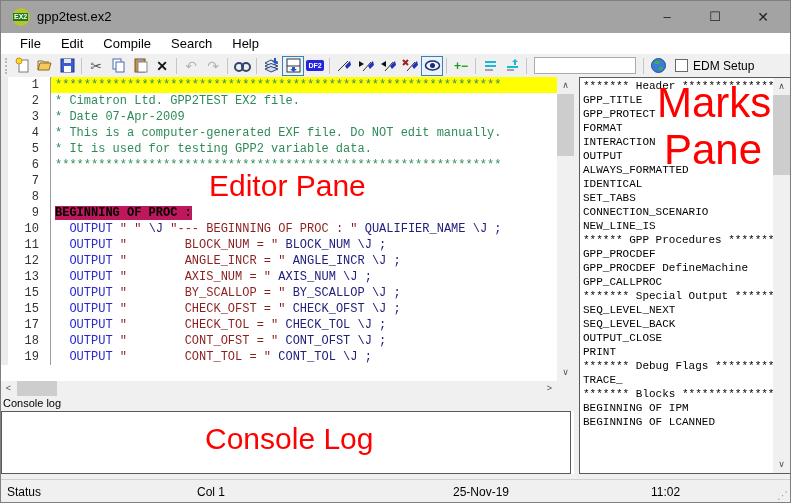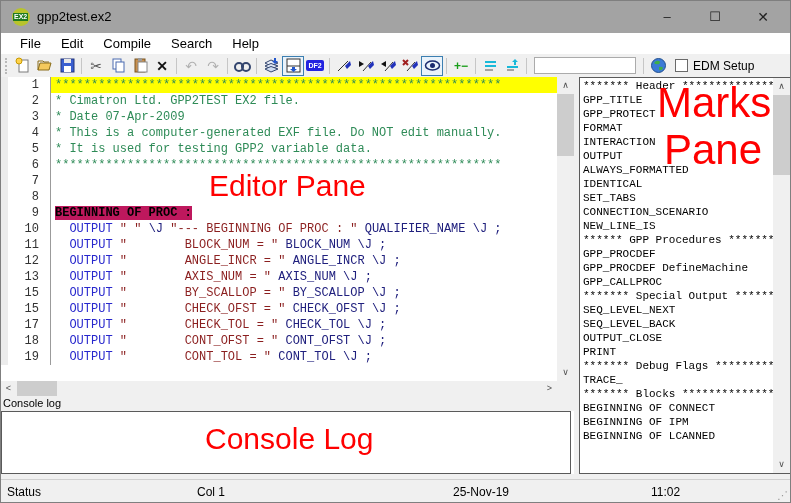--- a/index.html
+++ b/index.html
@@ -307,21 +307,20 @@
         <div class="mitem">GPP_PROCDEF DefineMachine</div>
         <div class="mitem">GPP_CALLPROC</div>
         <div class="mitem">******* Special Output **********</div>
         <div class="mitem">SEQ_LEVEL_NEXT</div>
         <div class="mitem">SEQ_LEVEL_BACK</div>
         <div class="mitem">OUTPUT_CLOSE</div>
         <div class="mitem">PRINT</div>
         <div class="mitem">******* Debug Flags *************</div>
         <div class="mitem">TRACE_</div>
         <div class="mitem">******* Blocks ******************</div>
-        <div class="mitem">BEGINNING OF CONNECT</div>
         <div class="mitem">BEGINNING OF IPM</div>
         <div class="mitem">BEGINNING OF LCANNED</div>
       </div>
     <div id="mk-vsb">
       <div class="sb-arrow" style="top:0">∧</div>
       <div class="sb-thumb" style="top:17px; left:0; width:17px; height:80px"></div>
       <div class="sb-arrow" style="bottom:0">∨</div>
     </div>
   </div>
 

